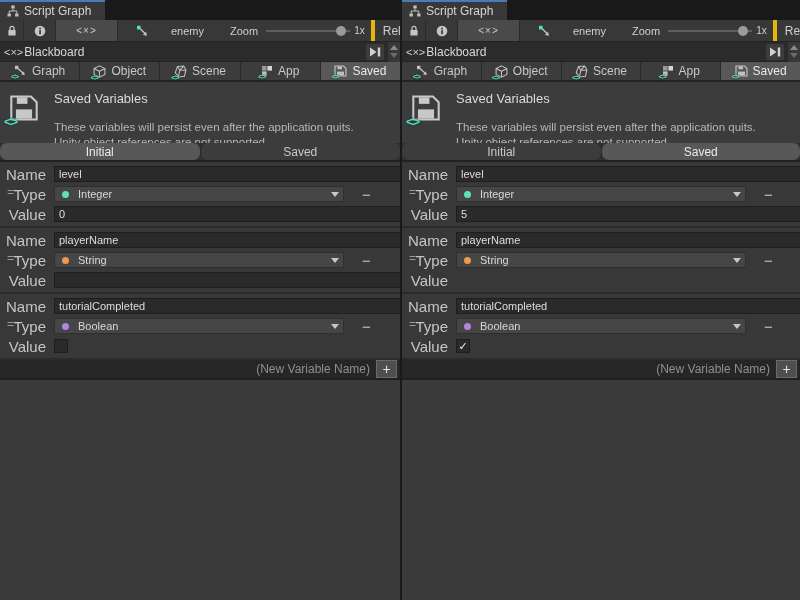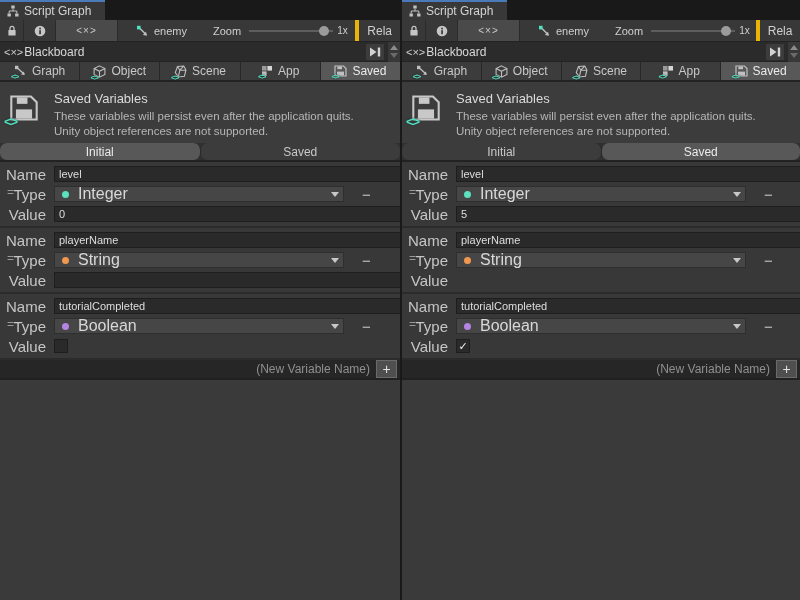--- a/index.html
+++ b/index.html
@@ -12,21 +12,21 @@
   .wtab-strip{height:20px;background:#191919;display:flex;flex:none;}
   .wtab{display:flex;align-items:center;gap:5px;padding:0 14px 0 7px;background:#383838;
         border-top:2px solid #4a7ab8;color:#d4d4d4;font-size:12px;}
   .icon{display:inline-flex;align-items:center;justify-content:center;position:relative;}
 
   
   .toolbar{height:22px;background:#383838;display:flex;align-items:center;border-bottom:1px solid #232323;flex:none;overflow:hidden;}
   .tbtn{height:100%;display:flex;align-items:center;justify-content:center;border-right:1px solid #2b2b2b;flex:none;}
   .tbtn.w24{width:24px;} .tbtn.w30{width:32px;}
   .tbtn.code{width:62px;background:#4a4a4a;color:#c9c9c9;font-size:10px;letter-spacing:1px;}
-  .gref{display:flex;align-items:center;gap:5px;margin-left:18px;color:#cfcfcf;font-size:11px;flex:none;}
+  .gref{display:flex;align-items:center;gap:22px;margin-left:18px;color:#cfcfcf;font-size:11px;flex:none;}
   .zlabel{margin-left:26px;color:#cfcfcf;font-size:11px;flex:none;}
   .zslider{width:84px;height:2px;background:#5e5e5e;position:relative;margin:0 4px 0 8px;flex:none;}
   .zknob{position:absolute;right:4px;top:-4px;width:10px;height:10px;border-radius:50%;background:#9b9b9b;}
   .zval{color:#cfcfcf;font-size:10px;flex:none;margin-right:6px;}
   .tbtn.rela{margin-left:auto;border-left:4px solid #eab308;border-right:none;padding:0 8px;
              color:#cfcfcf;font-size:12px;min-width:36px;justify-content:flex-start;}
 
   
   .bb-row{height:20px;background:#2b2b2b;border-bottom:1px solid #232323;display:flex;align-items:center;
           color:#d8d8d8;font-size:12px;padding-left:4px;flex:none;}
@@ -43,39 +43,39 @@
   .cat-tab{flex:1;display:flex;align-items:center;justify-content:center;gap:5px;background:#3c3c3c;
            border-right:1px solid #282828;color:#c8c8c8;font-size:12px;cursor:pointer;}
   .cat-tab:last-child{border-right:none;}
   .cat-tab[data-on="true"]{background:#585858;color:#ebebeb;}
   .badge{position:absolute;left:-3px;bottom:-4px;font-style:normal;font-weight:bold;font-size:8px;
          color:#4fe3c2;text-shadow:0 0 2px #222;letter-spacing:-1px;}
   .badge.big{font-size:13px;left:-4px;bottom:-6px;}
 
   
   .section-head{padding:9px 10px 8px 8px;background:#3c3c3c;display:flex;gap:14px;flex:none;height:61px;}
-  .sh-text .t{font-size:13px;color:#dadada;margin-bottom:3px;}
+  .sh-text .t{font-size:13px;color:#dadada;margin-bottom:14px;}
   .sh-text .d{font-size:11.5px;color:#b6b6b6;line-height:15px;}
 
   
   .subtabs{height:19px;display:flex;border-bottom:2px solid #222;flex:none;background:#303030;}
   .subtab{flex:1;display:flex;align-items:center;justify-content:center;background:#3c3c3c;
           border-right:1px solid #282828;color:#c8c8c8;font-size:12px;cursor:pointer;border-radius:7px;}
   .subtab:last-child{border-right:none;}
   .subtab[data-on="true"]{background:#585858;color:#ebebeb;}
 
   
   .vars{flex:none;background:#383838;}
   .vgroup{padding:2px 0;border-bottom:2px solid #2b2b2b;}
   .vrow{display:flex;align-items:center;height:20px;position:relative;}
   .vlabel{width:54px;text-align:right;padding-right:8px;color:#c6c6c6;font-size:15px;flex:none;}
   .vinput{width:370px;height:16px;background:#2a2a2a;border:1px solid #1e1e1e;color:#dedede;
           font-size:11px;padding:0 4px;outline:none;flex:none;}
   .vdrop{width:290px;height:16px;background:#464646;border:1px solid #2e2e2e;display:flex;align-items:center;
-         color:#d8d8d8;font-size:16px;padding:0 4px;flex:none;cursor:pointer;}
+         color:#d8d8d8;font-size:11px;padding:0 4px;flex:none;cursor:pointer;}
   .dot{width:7px;height:7px;border-radius:50%;margin:0 9px 0 3px;background:#999;flex:none;}
   .vdrop[data-type="Integer"] .dot{background:#5ce0bd;}
   .vdrop[data-type="String"] .dot{background:#f0984f;}
   .vdrop[data-type="Boolean"] .dot{background:#b584e0;}
   .caret{margin-left:auto;width:0;height:0;border-left:4px solid transparent;border-right:4px solid transparent;
          border-top:5px solid #c8c8c8;}
   .drag{position:absolute;left:7px;top:1px;color:#9a9a9a;font-size:12px;cursor:grab;}
   .minus{margin-left:14px;color:#c4c4c4;font-size:15px;line-height:15px;cursor:pointer;padding:0 4px;}
   .vcheck{width:14px;height:14px;background:#2a2a2a;border:1px solid #1e1e1e;color:#f2f2f2;
           font-size:11px;line-height:13px;text-align:center;cursor:pointer;}

